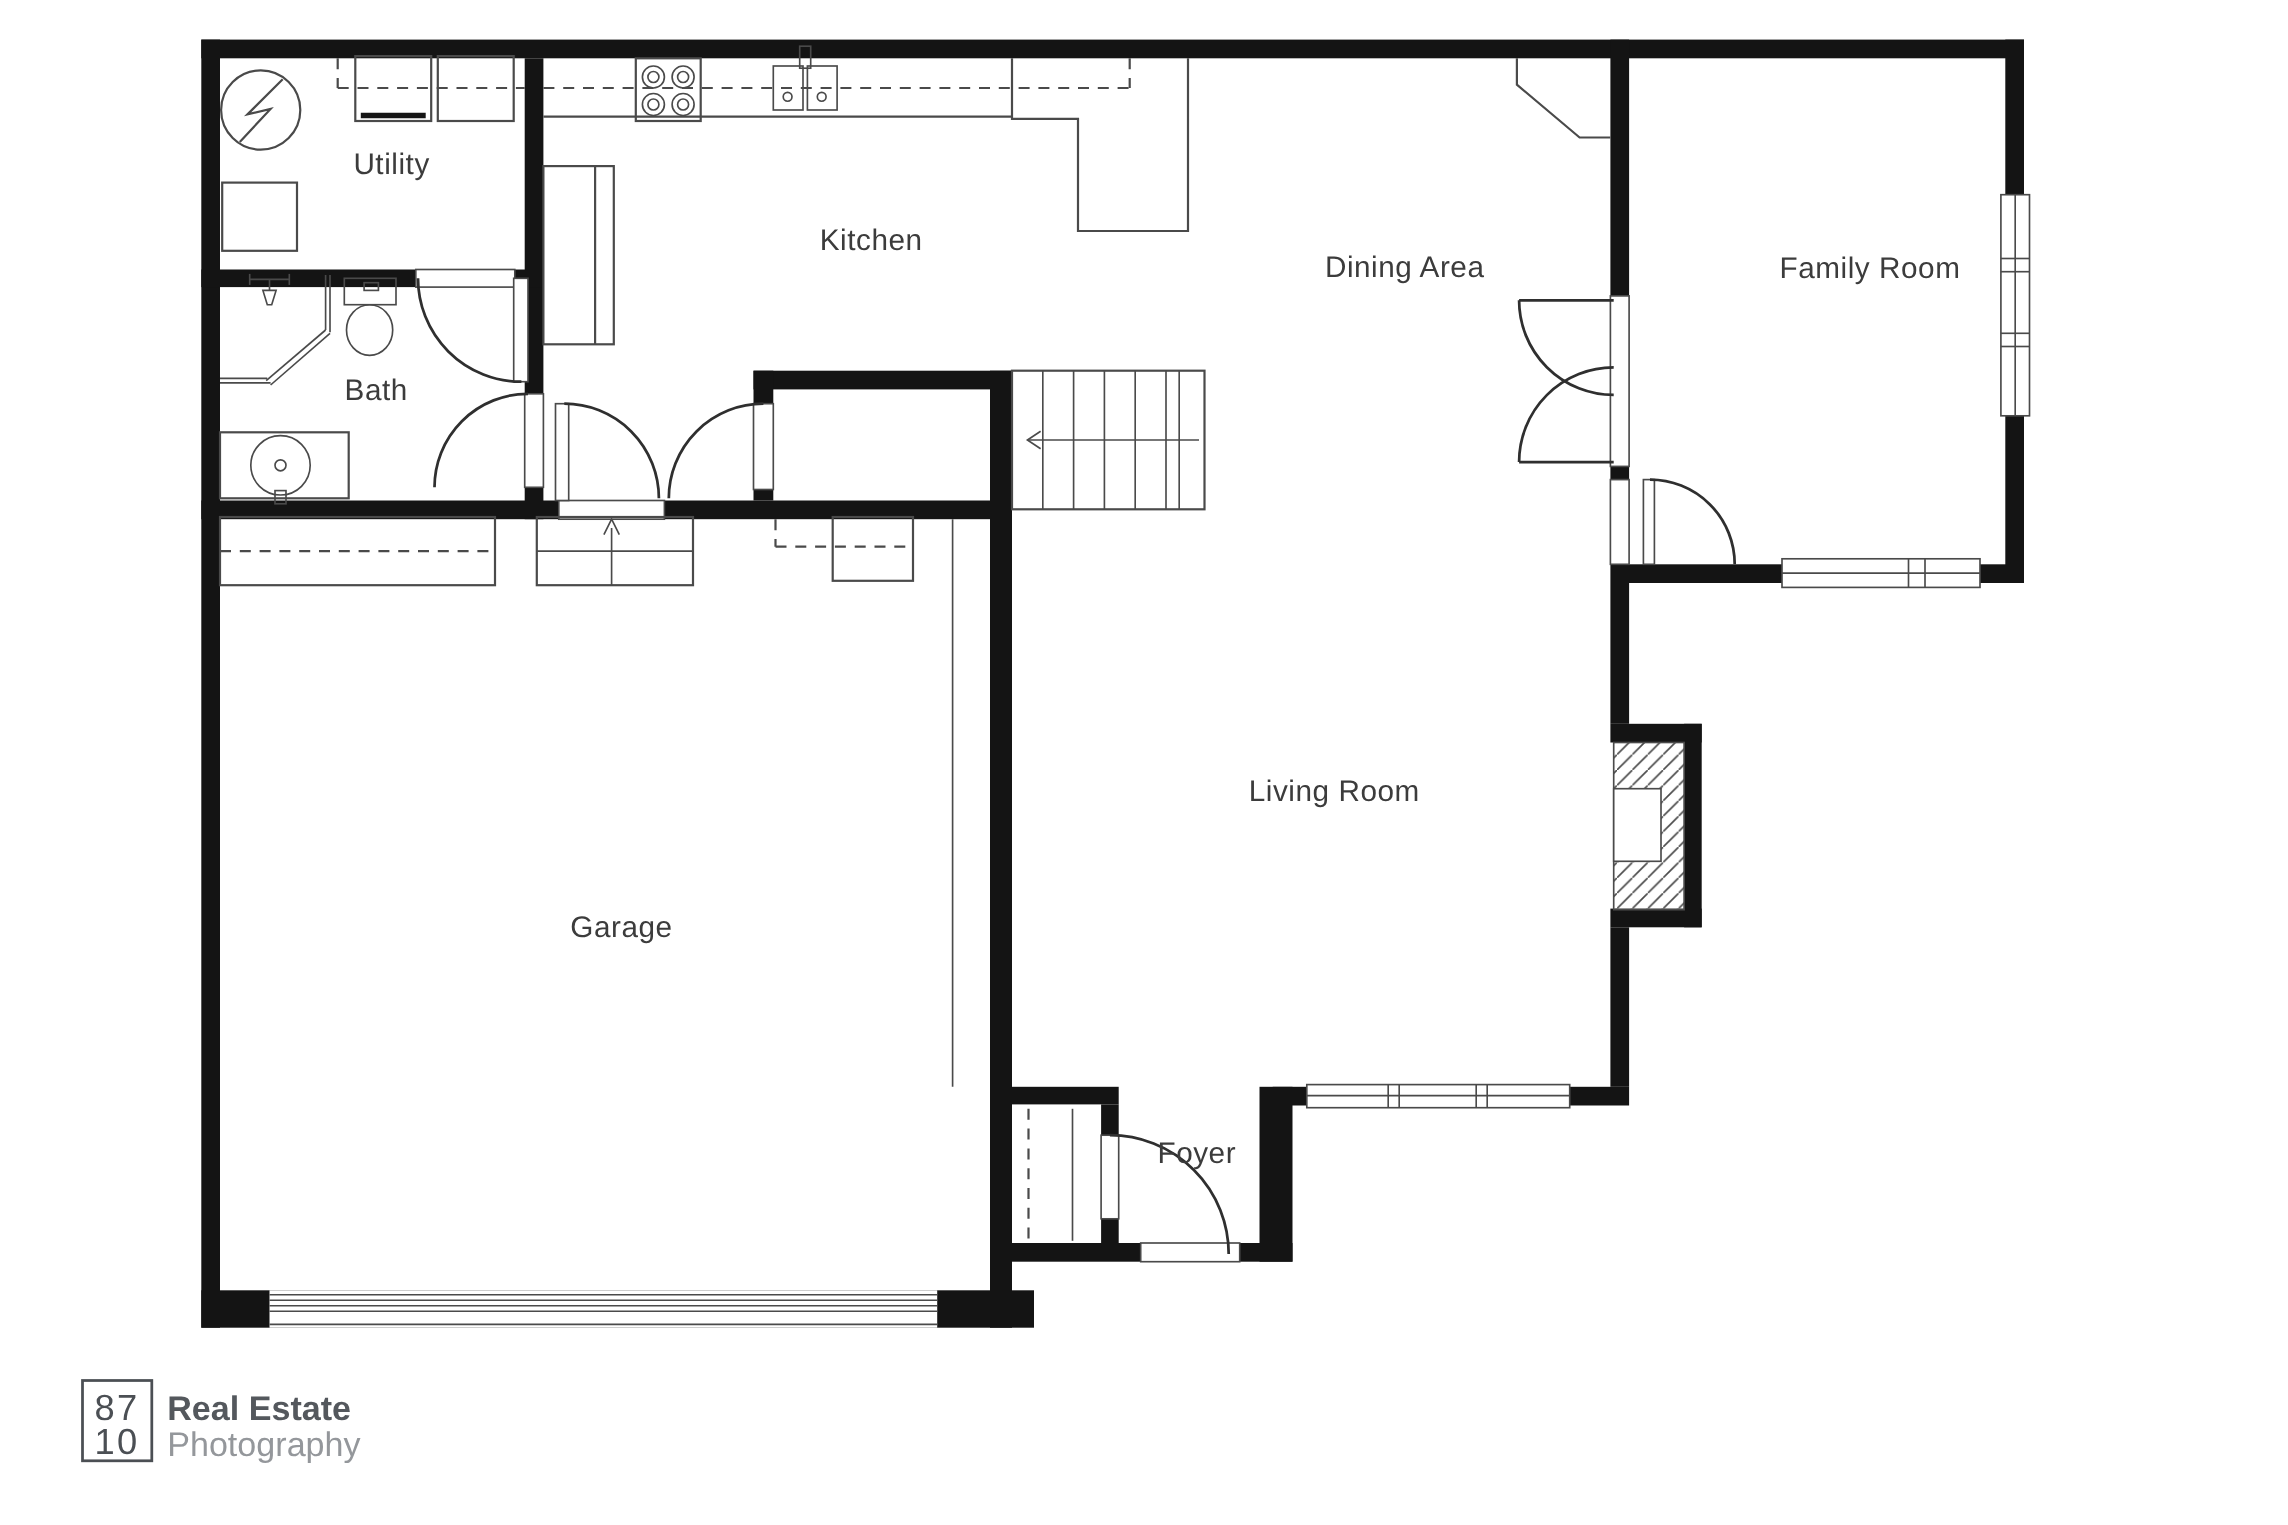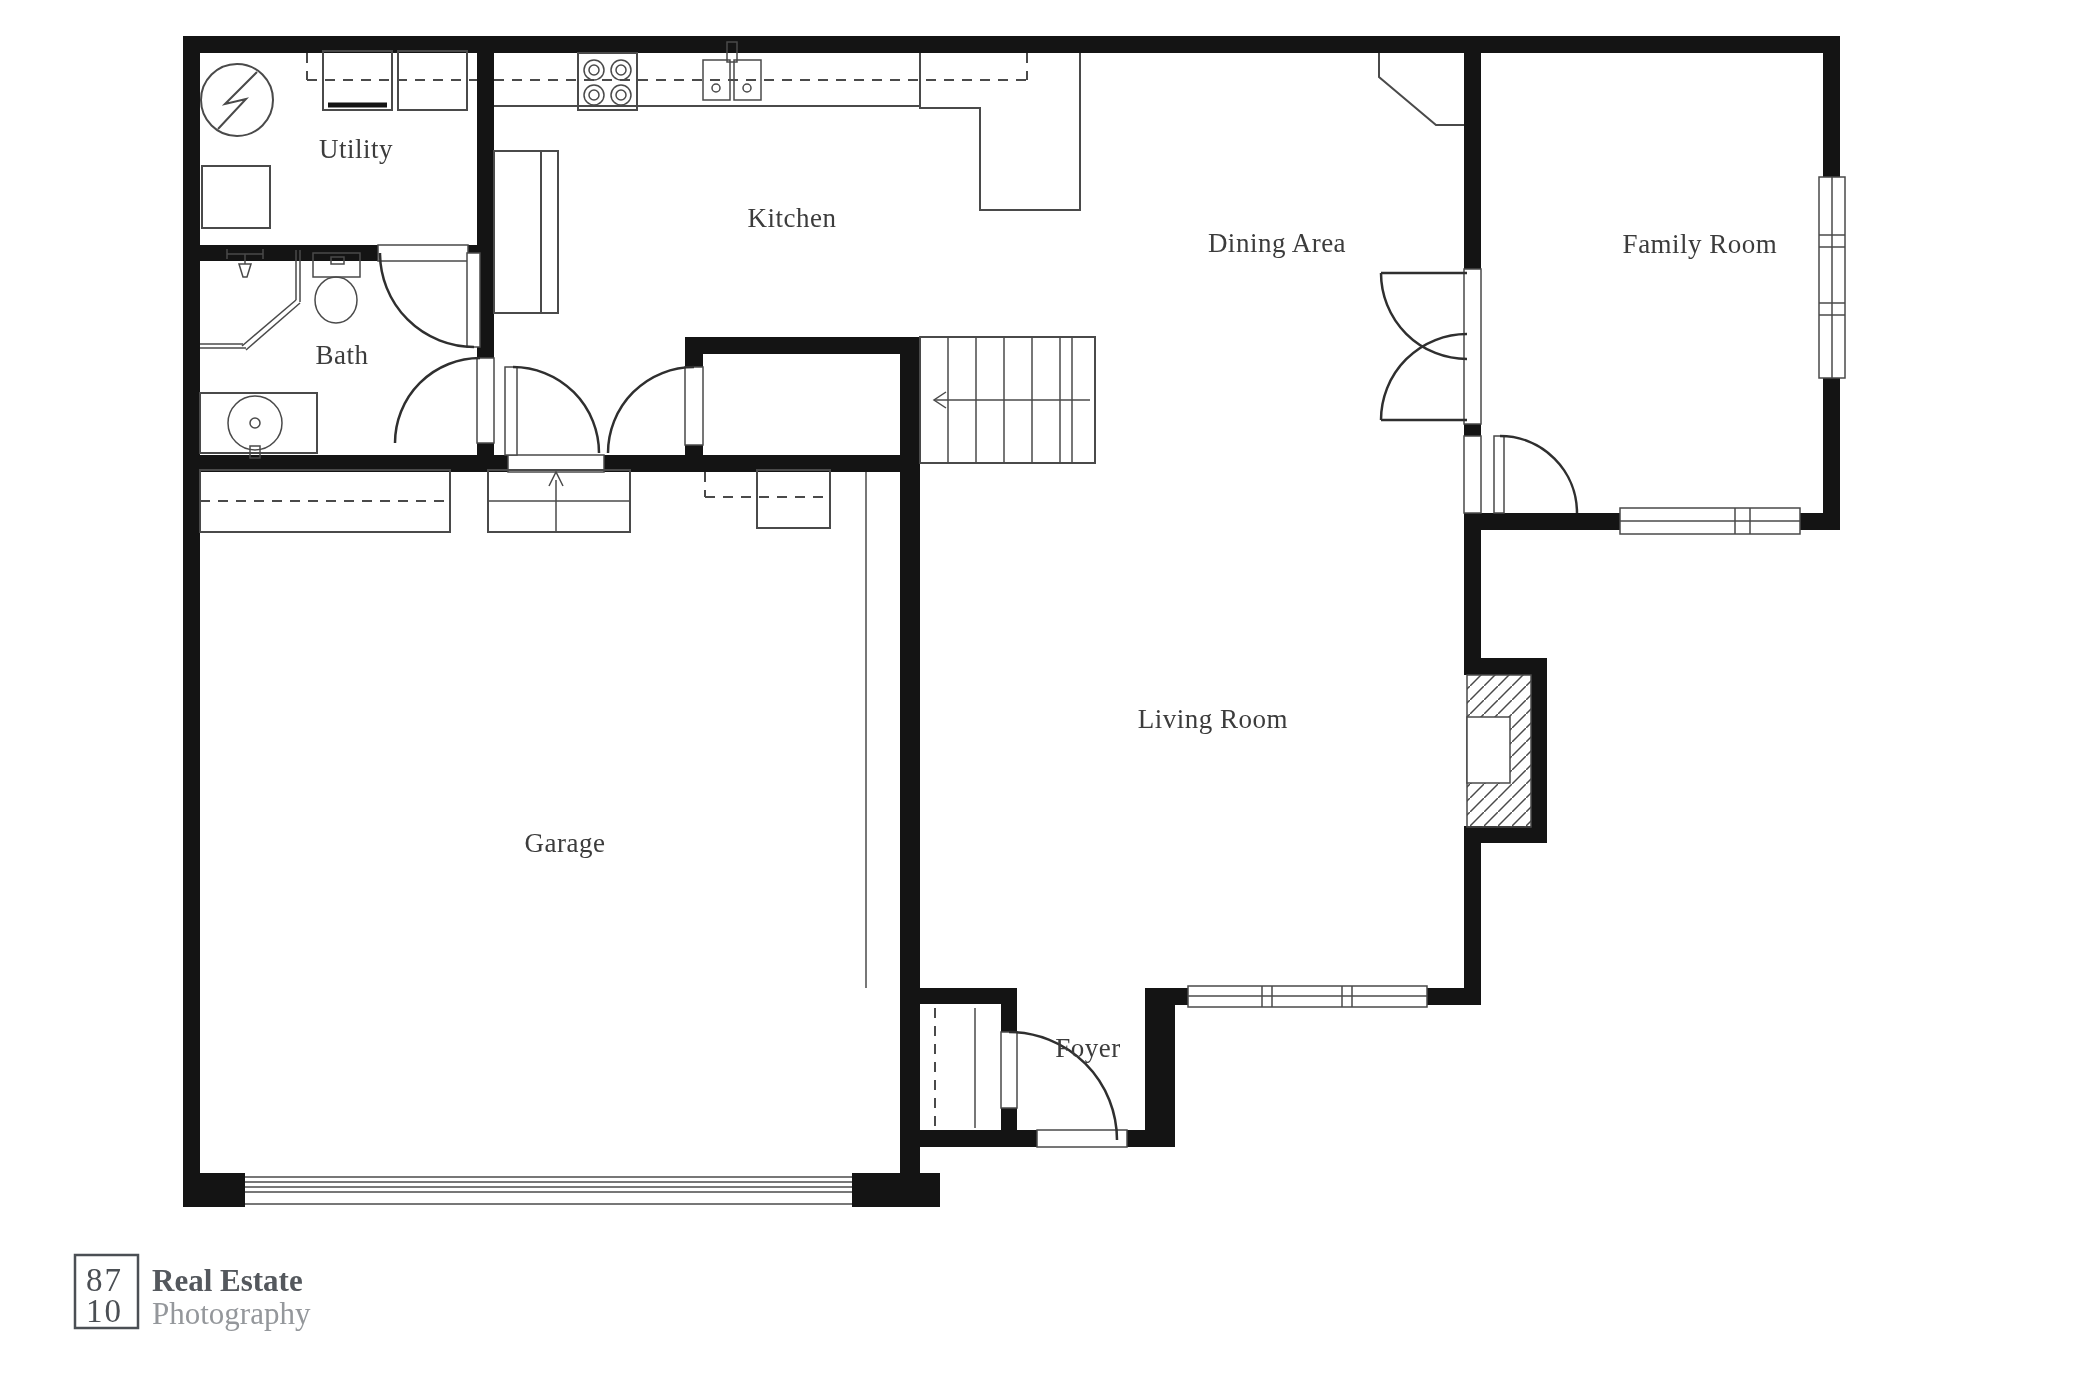--- a/index.html
+++ b/index.html
@@ -1,17 +1,17 @@
 <!DOCTYPE html>
 <html><head>
 <meta charset="utf-8">
 <style>
   html,body{margin:0;padding:0;background:#ffffff;}
   .stage{position:relative;width:2080px;height:1386px;background:#ffffff;overflow:hidden;
-         font-family:Liberation Serif, serif;}
+         font-family:Liberation Sans, sans-serif;}
   svg{position:absolute;left:0;top:0;}
   .w{fill:#141414;stroke:none;}
   .ln{stroke:#4a4a4a;stroke-width:2;fill:none;}
   .tn{stroke:#4a4a4a;stroke-width:1.5;fill:none;}
   .dash{stroke:#4a4a4a;stroke-width:2;fill:none;stroke-dasharray:10 8;}
   .door{stroke:#2f2f2f;stroke-width:2.5;fill:none;}
   .gap{fill:#ffffff;stroke:#4a4a4a;stroke-width:1.5;}
   .white{fill:#ffffff;stroke:none;}
   .lbl{font-size:27px;fill:#3c3c3c;letter-spacing:.5px;text-anchor:middle;}
   .logo-num{font-size:33px;fill:#4b4f54;letter-spacing:2px;}

